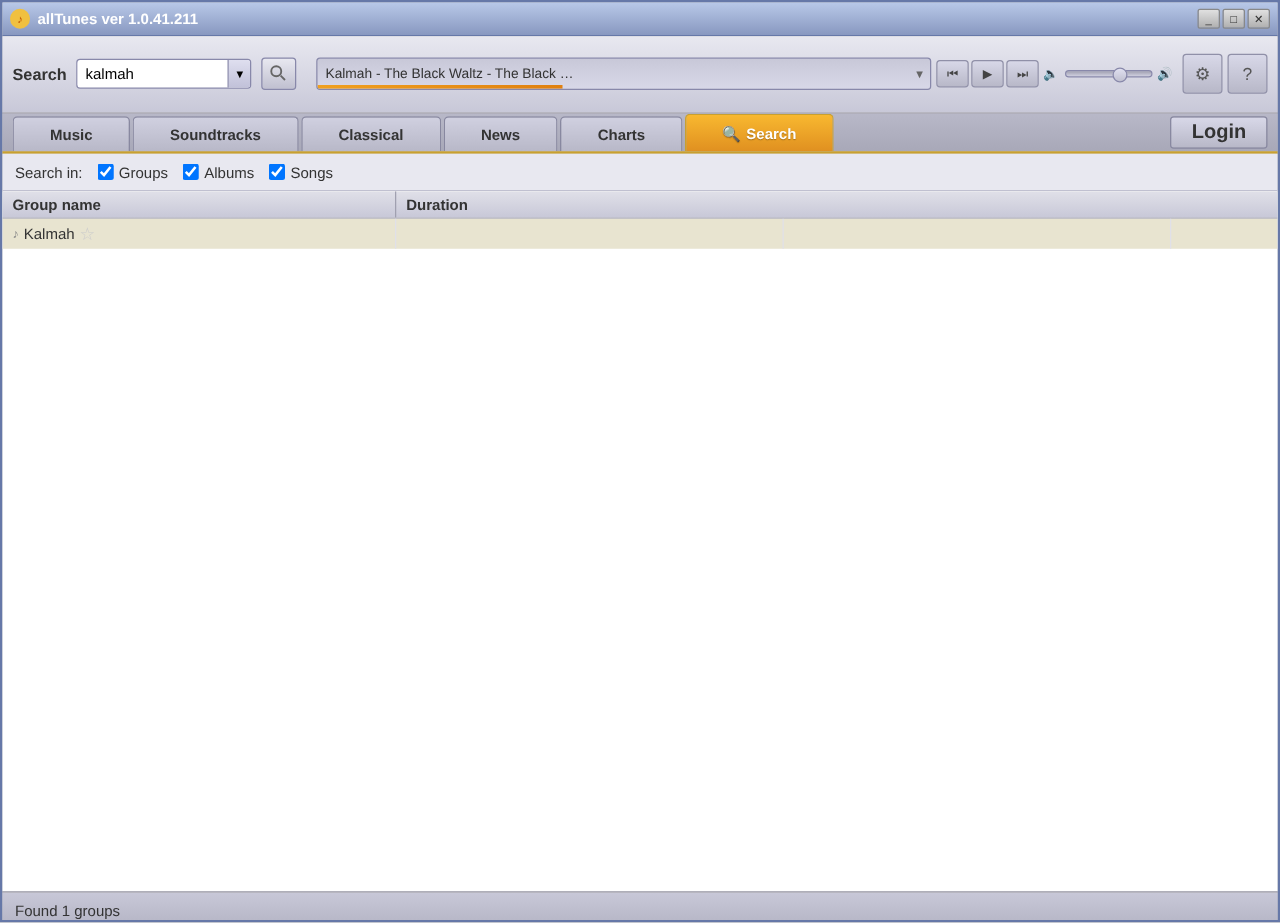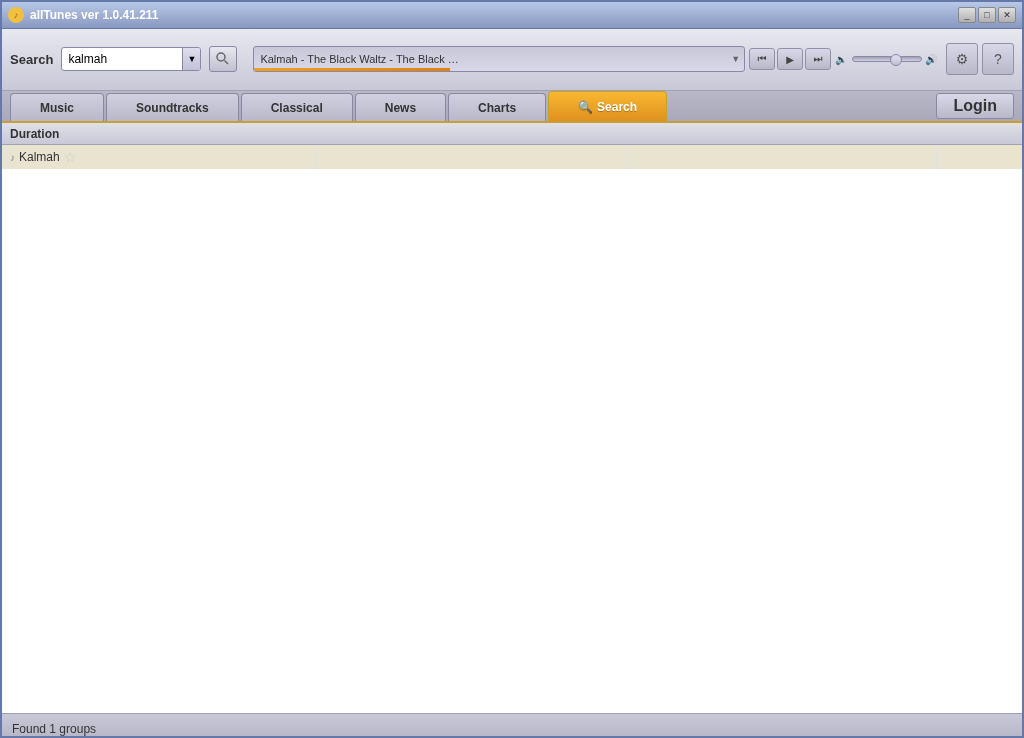--- a/index.html
+++ b/index.html
@@ -451,24 +451,40 @@
     </div>
     <div class="tab active">
       <span class="tab-search-icon">🔍</span>
       <span>Search</span>
     </div>
     <button class="login-btn">Login</button>
   </div>
 
   <div class="main-content">
 
+    <div class="search-in-bar">
+      <span class="search-in-label">Search in:</span>
+      <label class="checkbox-item">
+        <input type="checkbox" checked="" style="">
+        <span class="checkbox-label">Groups</span>
+      </label>
+      <label class="checkbox-item">
+        <input type="checkbox" checked="" style="">
+        <span class="checkbox-label">Albums</span>
+      </label>
+      <label class="checkbox-item">
+        <input type="checkbox" checked="" style="">
+        <span class="checkbox-label">Songs</span>
+      </label>
+    </div>
 
     <div class="results-area">
 
       <div class="table-header">
+        <div class="th">Group name</div>
         <div class="th">Duration</div>
       </div>
 
       <div class="table-row selected">
         <div class="td">
           <span class="row-icon">♪</span>
           <span>Kalmah</span>
           <span class="star-icon">☆</span>
         </div>
         <div class="td">

